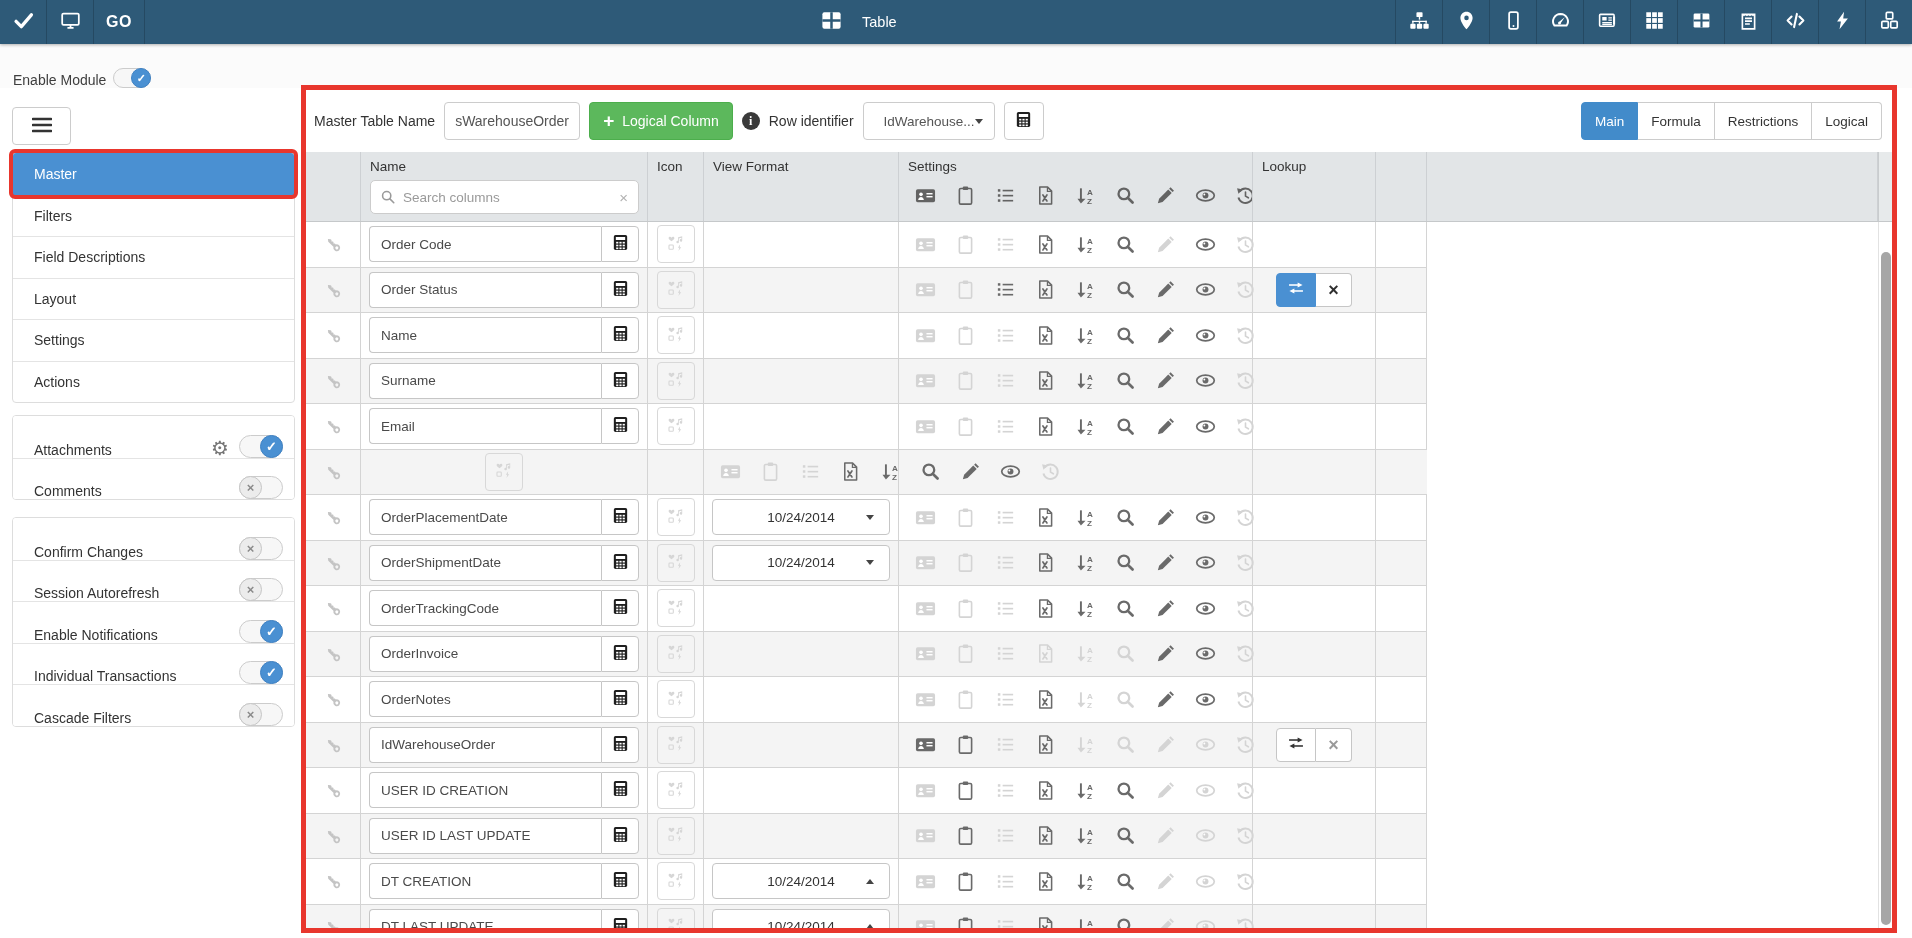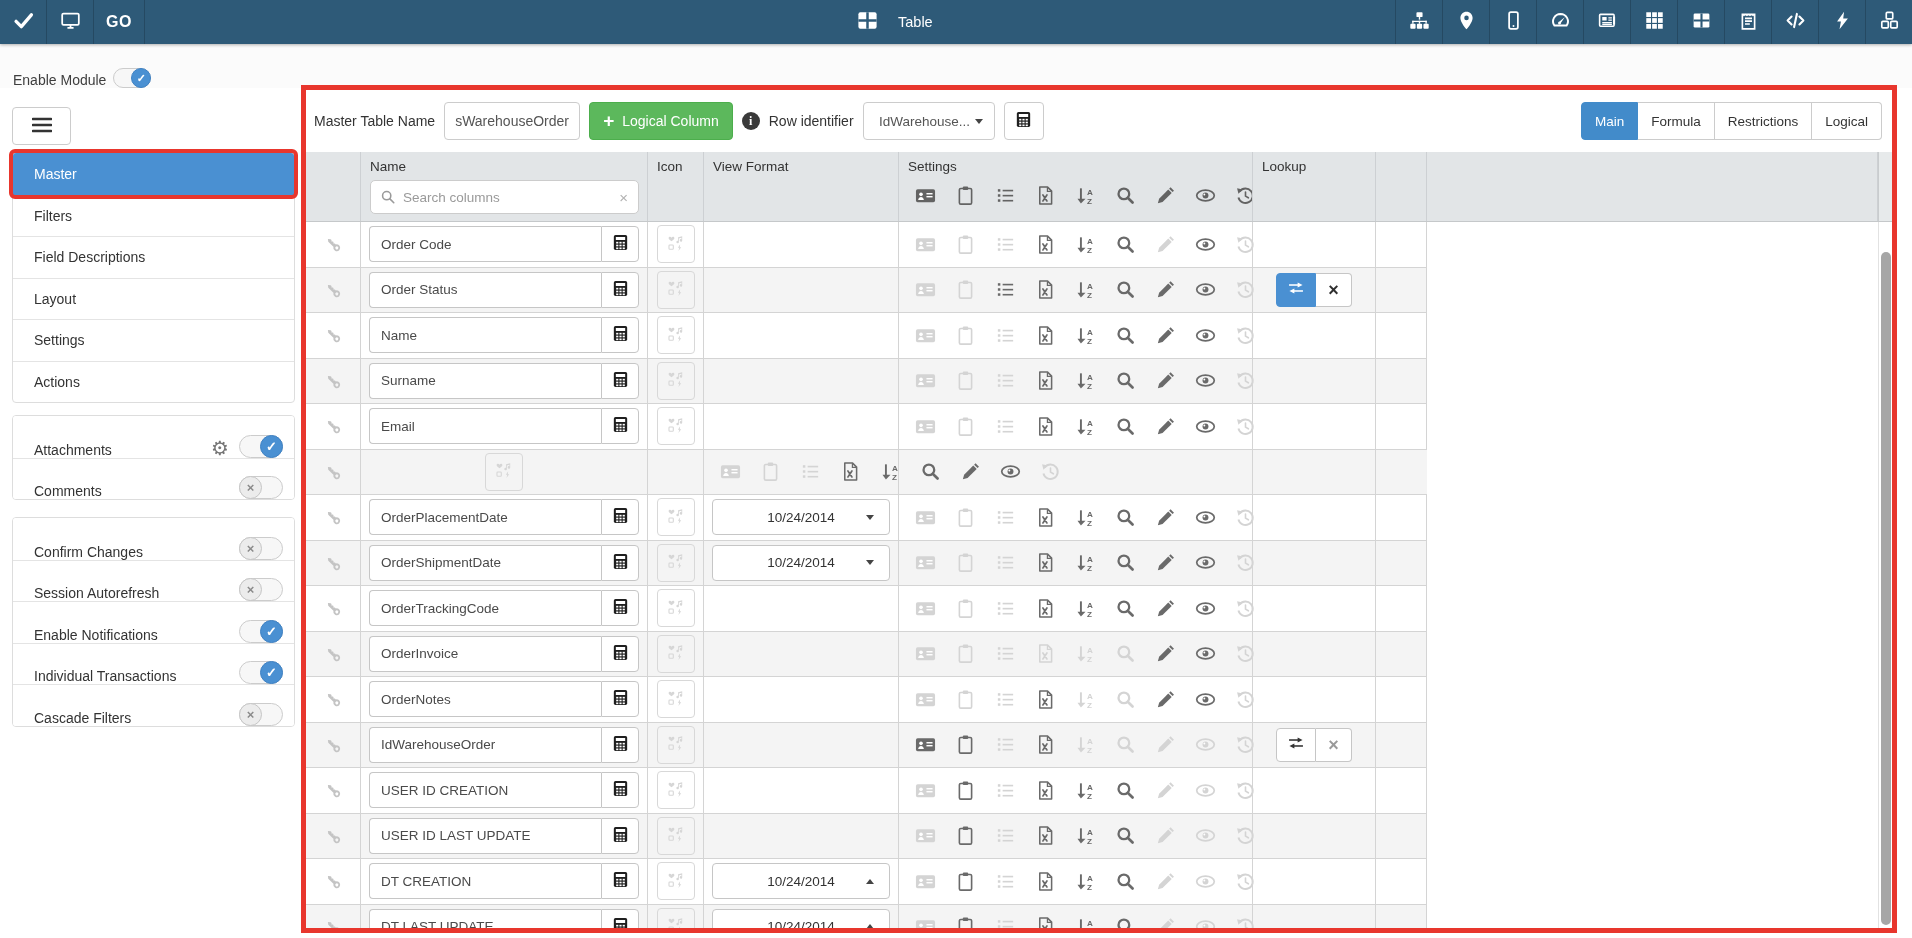--- a/index.html
+++ b/index.html
@@ -6,21 +6,21 @@
 html,body{width:1912px;height:938px}
 body{position:relative;font-family:"Liberation Sans",sans-serif;background:#fff;color:#333;overflow:hidden}
 
 
 .topbar{position:absolute;left:0;top:0;width:100%;height:44px;background:#2e5a78;display:flex;box-shadow:0 1px 3px rgba(0,0,0,.3);z-index:6}
 .tb-left{display:flex}
 .tb-cell{width:47px;display:flex;align-items:center;justify-content:center;cursor:pointer}
 .tb-left .tb-cell{border-right:1px solid rgba(0,0,0,.18)}
 .tb-left .tb-cell.wide{width:51px}
 .go{color:#fff;font-weight:bold;font-size:16px;letter-spacing:.5px}
-.tb-center{position:absolute;left:856px;top:0;height:44px;display:flex;align-items:center;gap:19px;color:#fff;font-size:14.5px}
+.tb-center{position:absolute;left:820px;top:0;height:44px;display:flex;align-items:center;gap:19px;color:#fff;font-size:14.5px}
 .tb-right{margin-left:auto;display:flex}
 .tb-right .tb-cell{border-left:1px solid rgba(0,0,0,.18)}
 .tb-cell svg{width:21px;height:21px}
 .tb-center svg{width:23px;height:23px}
 
 
 .module-strip{position:absolute;top:44px;left:0;width:100%;height:44px;display:flex;align-items:flex-end;padding-left:13px;gap:7px;background:#fbfbfb}
 .module-strip .lbl{font-size:14px;color:#3e3e3e}
 
 
@@ -50,21 +50,21 @@
 .main{position:absolute;left:301px;top:85px;width:1596px;height:848px;border:5px solid #e8362d;background:#fff;overflow:hidden;z-index:2}
 
 
 .toolbar{height:62px;display:flex;align-items:center;padding:0 8px;gap:9px}
 .tb-label{font-size:14px;white-space:nowrap;color:#333}
 .text-input{height:38px;border:1px solid #ccc;border-radius:4px;padding:0 10px;font-size:14px;color:#555;width:136px;font-family:inherit;outline:none}
 .green-btn{height:38px;background:#5cb85c;border:1px solid #4cae4c;color:#fff;border-radius:4px;font-size:14px;padding:0 13px;display:flex;align-items:center;gap:8px;cursor:pointer;font-family:inherit}
 .green-btn .plus{font-size:19px;font-weight:bold;line-height:1;margin-top:-2px}
 .info-badge{width:18px;height:18px;border-radius:50%;background:#3a3a3a;color:#fff;display:flex;align-items:center;justify-content:center;font-size:12px;font-weight:bold;font-family:"Liberation Serif",serif;flex:none}
 .select-btn{height:38px;width:132px;border:1px solid #ccc;border-radius:4px;background:#fff;display:flex;align-items:center;padding:0 11px;font-size:13.5px;color:#555;cursor:pointer}
-.select-btn .txt{flex:1;text-align:center}
+.select-btn .txt{flex:1;text-align:right}
 .sq-btn{width:40px;height:38px;border:1px solid #ccc;border-radius:4px;background:#fff;display:flex;align-items:center;justify-content:center;cursor:pointer;color:#1f1f1f}
 .caret{width:0;height:0;border-left:4.5px solid transparent;border-right:4.5px solid transparent;border-top:5.5px solid #444}
 .caret.up{border-top:none;border-bottom:5.5px solid #444}
 .tabs{margin-left:auto;display:flex;height:38px;margin-right:2px}
 .tab{padding:0 13px;display:flex;align-items:center;font-size:13.5px;background:#fff;border:1px solid #ccc;border-left:none;cursor:pointer;color:#333}
 .tab:first-child{border-left:1px solid #ccc;border-radius:4px 0 0 4px}
 .tab:last-child{border-radius:0 4px 4px 0}
 .tab.active{background:#428bca;border-color:#428bca;color:#fff}
 
 

